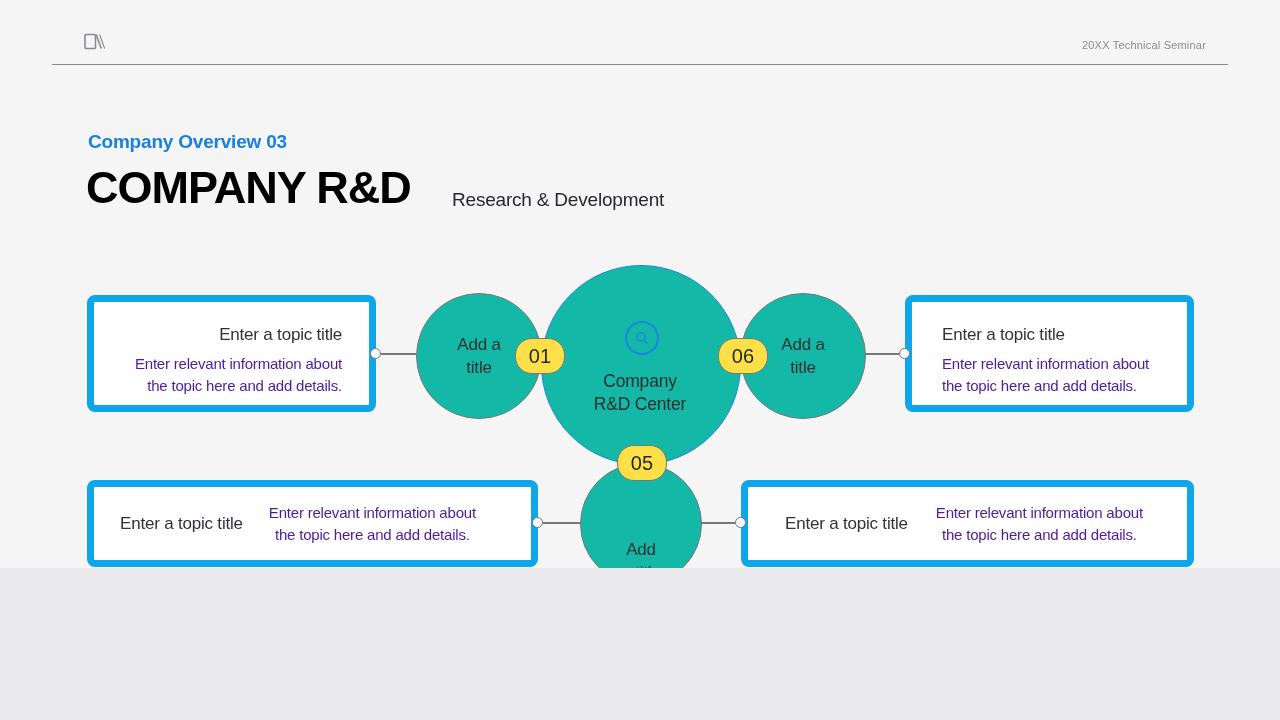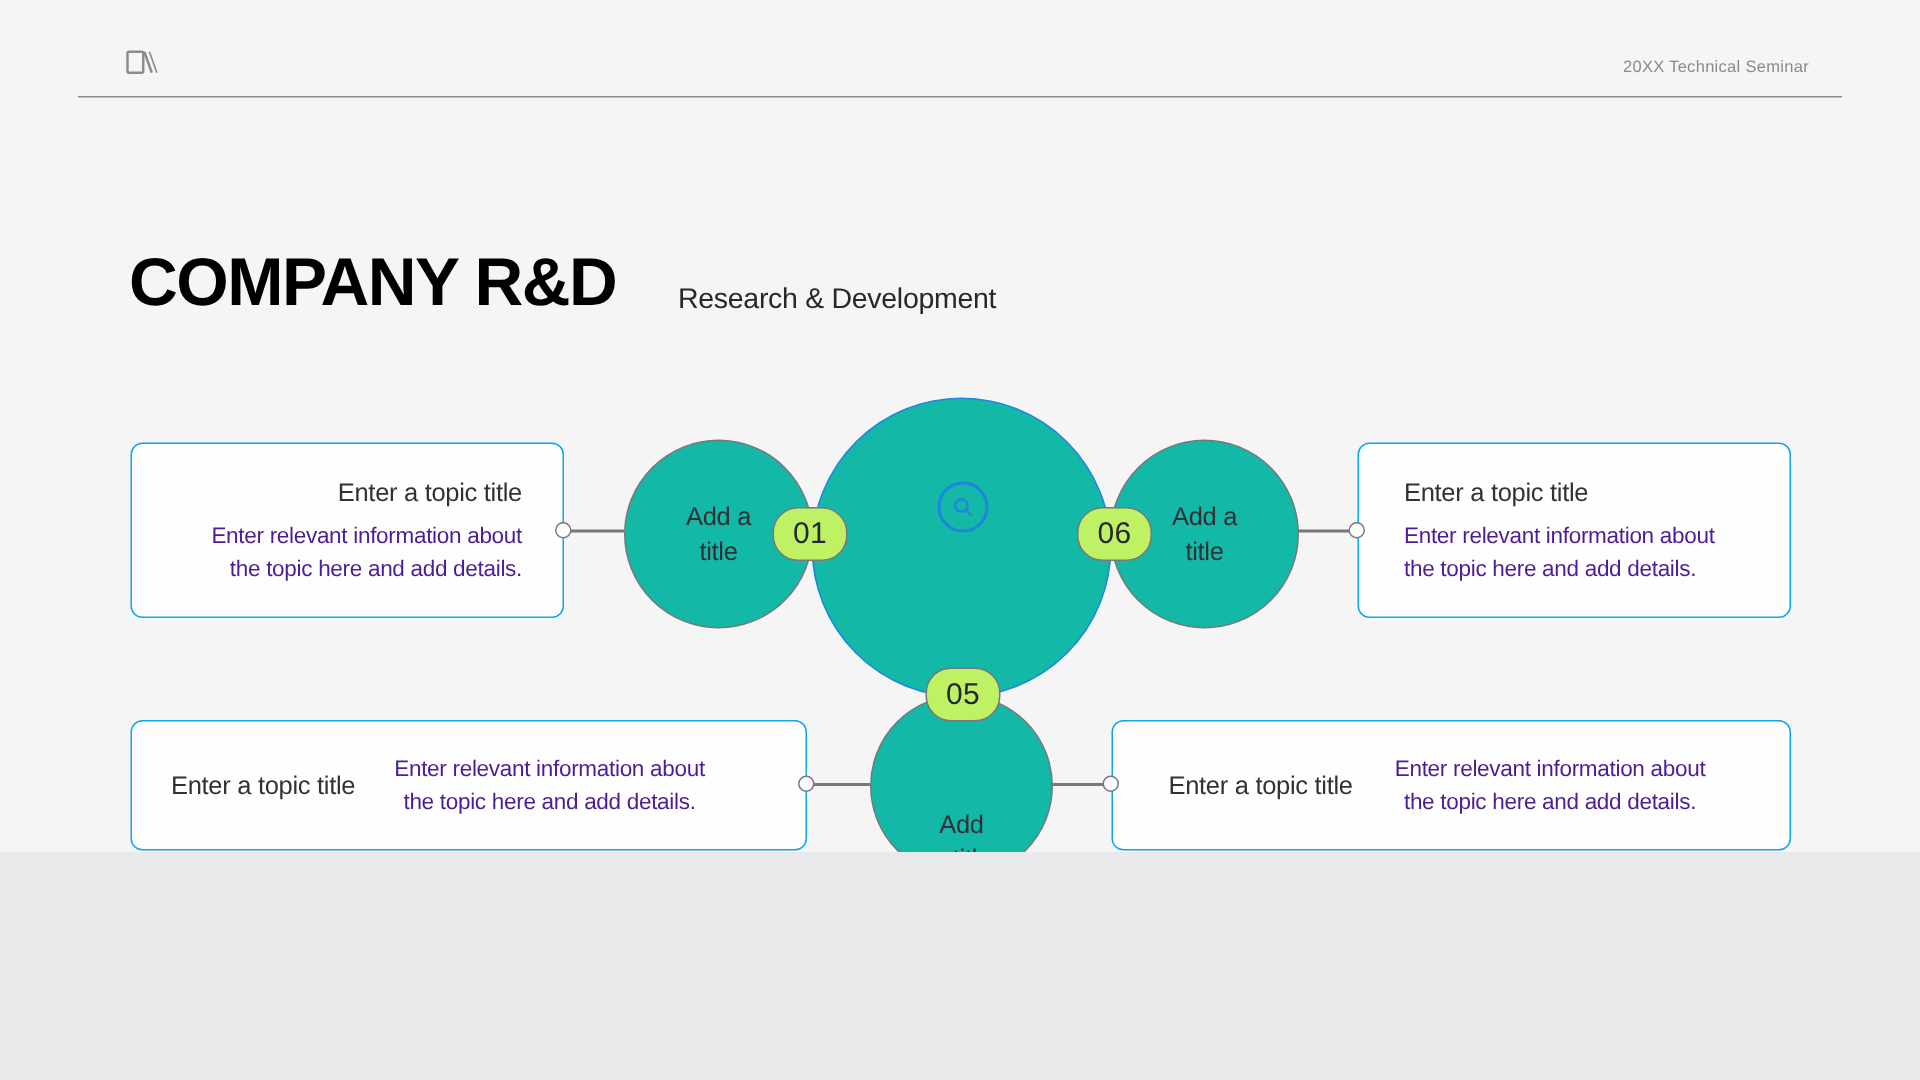--- a/index.html
+++ b/index.html
@@ -57,31 +57,31 @@
     border:2px solid #1e85e0;border-radius:50%;
     display:flex;align-items:center;justify-content:center;z-index:2;
   }
   .center-label{
     position:absolute;left:540px;top:370px;width:200px;
     text-align:center;font-size:17.5px;color:#2b2e33;line-height:23px;
     white-space:pre-line;z-index:2;letter-spacing:-.2px;
   }
   .pill{
     position:absolute;width:48px;height:34px;border-radius:17px;
-    background:#bef264;border:1.5px solid #77777c;
+    background:#fde047;border:1.5px solid #77777c;
     display:flex;align-items:center;justify-content:center;
     font-size:20px;color:#26282d;z-index:4;letter-spacing:.2px;
   }
   .pill-01{left:515px;top:338px;}
   .pill-02{left:718px;top:338px;}
   .pill-03{left:617px;top:445px;}
   
   .box{
     position:absolute;background:#fefefe;
-    border:1px solid #0ea5e9;border-radius:8px;
+    border:7px solid #0ea5e9;border-radius:8px;
     box-sizing:border-box;z-index:1;
   }
   .box-top-left{left:87px;top:295px;width:289px;height:117px;padding:22px 27px 0 18px;text-align:right;}
   .box-top-right{left:905px;top:295px;width:289px;height:117px;padding:22px 16px 0 30px;text-align:left;}
   .box-bottom{height:87px;display:flex;align-items:center;}
   .box-bottom-left{left:87px;top:480px;width:451px;padding:0 12px 0 26px;}
   .box-bottom-right{left:741px;top:480px;width:453px;padding:0 12px 0 37px;}
   .topic-title{
     font-size:17px;color:#2f3237;letter-spacing:-.2px;line-height:22px;
   }
@@ -121,39 +121,42 @@
   <div class="logo">
     <svg width="24" height="18" viewBox="0 0 24 18">
       <rect x="1" y="1.5" width="10.5" height="14" rx="1" fill="none" stroke="#8a8a8f" stroke-width="1.6"></rect>
       <line x1="12.2" y1="1.5" x2="17.2" y2="15.5" stroke="#8a8a8f" stroke-width="1.6"></line>
       <line x1="15.6" y1="1.5" x2="20.6" y2="15.5" stroke="#8a8a8f" stroke-width="1.1"></line>
     </svg>
   </div>
   <div class="header-event">20XX Technical Seminar</div>
   <div class="header-line"></div>
 
+  <div class="eyebrow">Company Overview 03</div>
   <div class="big-title">COMPANY R&amp;D</div>
   <div class="subtitle">Research &amp; Development</div>
 
   <div class="connector conn-tl"></div>
   <div class="connector conn-tr"></div>
   <div class="connector conn-bl"></div>
   <div class="connector conn-br"></div>
   <div class="node node-tl"></div>
   <div class="node node-tr"></div>
   <div class="node node-bl"></div>
   <div class="node node-br"></div>
 
   <div class="circle circle-center"></div>
   <div class="center-icon-ring">
     <svg width="18" height="18" viewBox="0 0 20 20">
       <circle cx="8.8" cy="8.8" r="4.6" fill="none" stroke="#1e85e0" stroke-width="1.8"></circle>
       <line x1="12.3" y1="12.3" x2="15.6" y2="15.6" stroke="#1e85e0" stroke-width="1.8" stroke-linecap="round"></line>
     </svg>
   </div>
+  <div class="center-label">Company
+R&amp;D Center</div>
 
   <div class="circle circle-gray circle-left">
     <span class="circle-label">Add a
 title</span>
   </div>
   <div class="circle circle-gray circle-right">
     <span class="circle-label">Add a
 title</span>
   </div>
   <div class="circle circle-gray circle-bottom">

